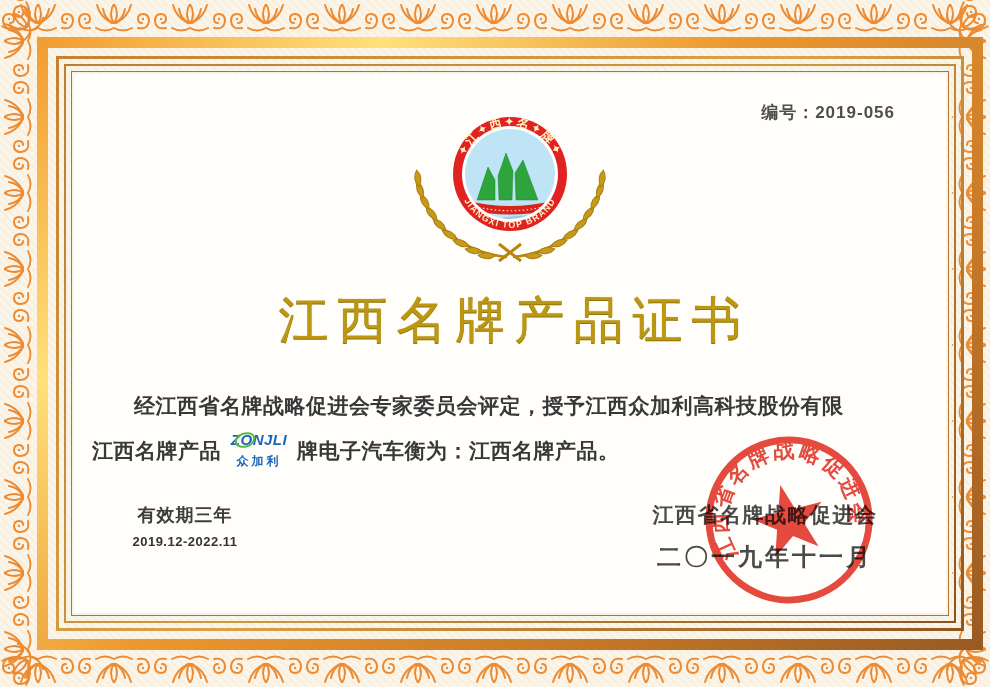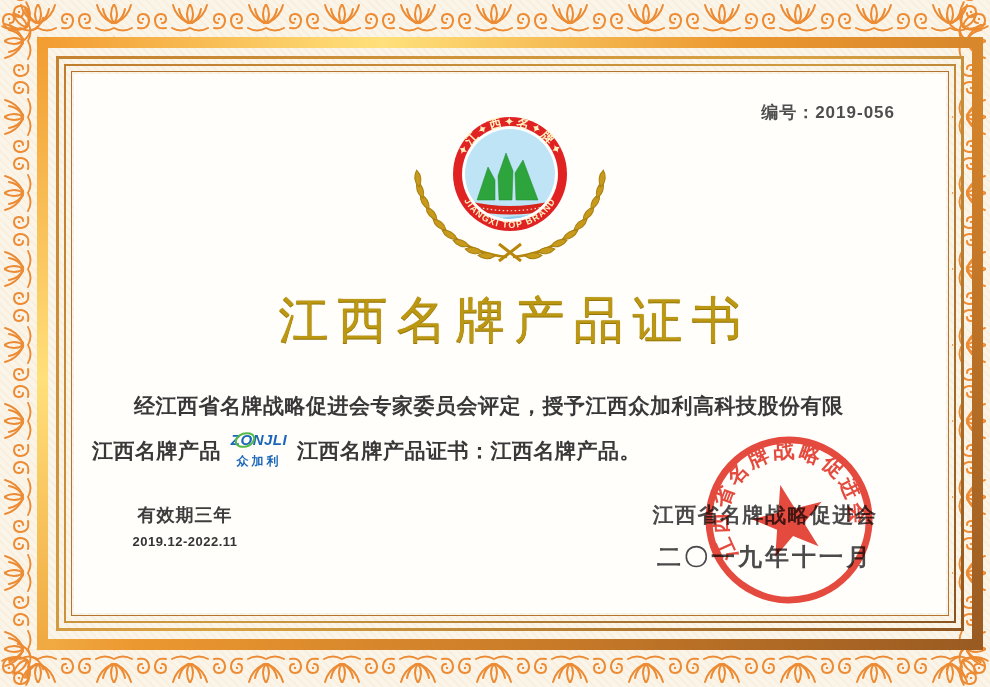--- a/index.html
+++ b/index.html
@@ -140,21 +140,21 @@
 
   <div class="body-text">
     <div class="body-line1">经江西省名牌战略促进会专家委员会评定，授予江西众加利高科技股份有限</div>
     <div class="body-line2">
       <span>江西名牌产品</span>
       <svg class="brand-logo" width="66" height="48" viewBox="0 0 66 48">
         <text x="33" y="18" text-anchor="middle" font-size="15" font-weight="bold" font-style="italic" fill="#1A66B8" letter-spacing=".5">ZONJLI</text>
         <ellipse cx="19" cy="13" rx="9.5" ry="6.5" transform="rotate(-18 19 13)" fill="none" stroke="#57B947" stroke-width="2"></ellipse>
         <text x="33" y="38" text-anchor="middle" font-size="12" font-weight="bold" fill="#1A66B8" letter-spacing="3">众加利</text>
       </svg>
-      <span>江西名牌产品证书：江西名牌产品。</span>
+      <span>牌电子汽车衡为：江西名牌产品。</span>
     </div>
   </div>
 
   <div class="validity">
     <div class="validity-label">有效期三年</div>
     <div class="validity-range">2019.12-2022.11</div>
   </div>
 
   <div class="issuance">
     <div class="issuer-name">江西省名牌战略促进会</div>

